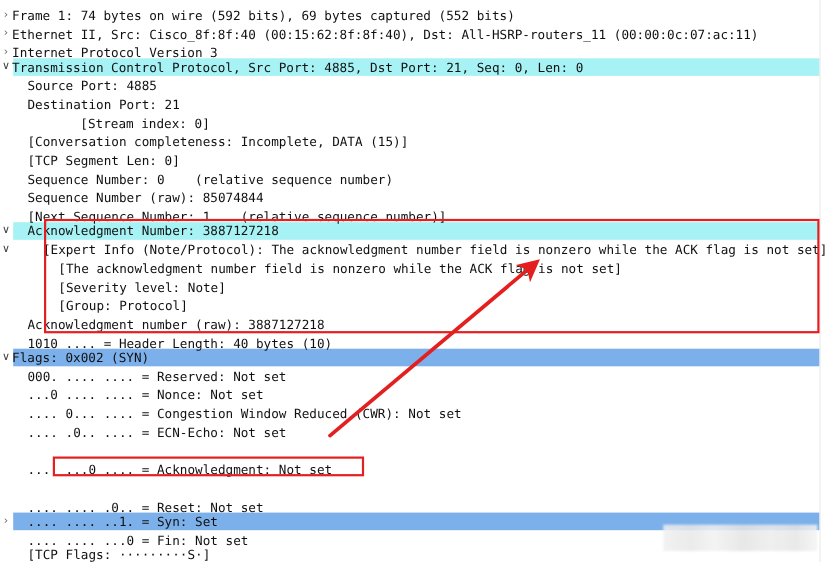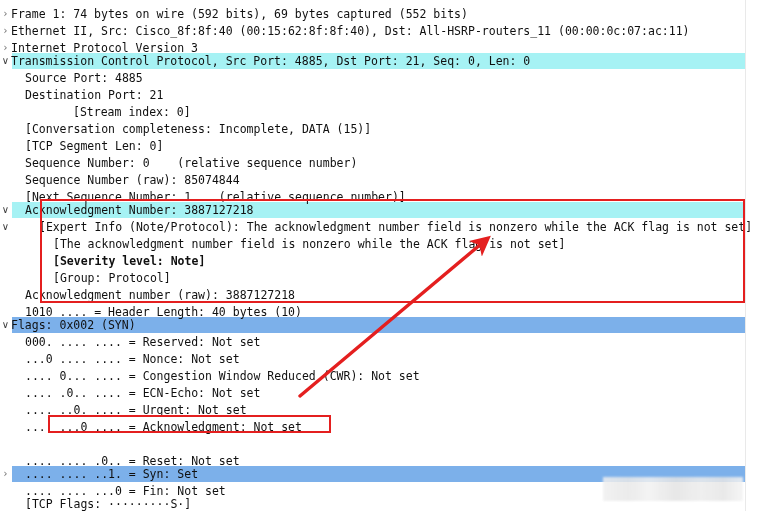--- a/index.html
+++ b/index.html
@@ -109,30 +109,30 @@
       <div class="row" style="top: 87px;"><div class="hl"></div><span class="twisty"></span><span class="label i1">Destination Port: 21</span></div>
       <div class="row" style="top: 104px; padding-left: 48px;"><div class="hl"></div><span class="twisty"></span><span class="label i1">[Stream index: 0]</span></div>
       <div class="row" style="top: 121px;"><div class="hl"></div><span class="twisty"></span><span class="label i1">[Conversation completeness: Incomplete, DATA (15)]</span></div>
       <div class="row" style="top: 138px;"><div class="hl"></div><span class="twisty"></span><span class="label i1">[TCP Segment Len: 0]</span></div>
       <div class="row" style="top: 155px;"><div class="hl"></div><span class="twisty"></span><span class="label i1">Sequence Number: 0    (relative sequence number)</span></div>
       <div class="row" style="top: 172px;"><div class="hl"></div><span class="twisty"></span><span class="label i1">Sequence Number (raw): 85074844</span></div>
       <div class="row" style="top: 189px;"><div class="hl"></div><span class="twisty"></span><span class="label i1">[Next Sequence Number: 1    (relative sequence number)]</span></div>
       <div class="row sel-cyan" style="top: 202px;"><div class="hl"></div><span class="twisty open">∨</span><span class="label i1">Acknowledgment Number: 3887127218</span></div>
       <div class="row" style="top: 219px;"><div class="hl"></div><span class="twisty open">∨</span><span class="label i2">[Expert Info (Note/Protocol): The acknowledgment number field is nonzero while the ACK flag is not set]</span></div>
       <div class="row" style="top: 236px;"><div class="hl"></div><span class="twisty"></span><span class="label i3">[The acknowledgment number field is nonzero while the ACK flag is not set]</span></div>
-      <div class="row" style="top: 253px; font-weight: bold;"><div class="hl"></div><span class="twisty"></span><span class="label i3">[Severity level: Note]</span></div>
+      <div class="row" style="top: 253px;"><div class="hl"></div><span class="twisty"></span><span class="label i3">[Severity level: Note]</span></div>
       <div class="row" style="top: 270px;"><div class="hl"></div><span class="twisty"></span><span class="label i3">[Group: Protocol]</span></div>
       <div class="row" style="top: 287px;"><div class="hl"></div><span class="twisty"></span><span class="label i1">Acknowledgment number (raw): 3887127218</span></div>
       <div class="row" style="top: 304px;"><div class="hl"></div><span class="twisty"></span><span class="label i1">1010 .... = Header Length: 40 bytes (10)</span></div>
       <div class="row sel-blue" style="top: 317px;"><div class="hl"></div><span class="twisty open">∨</span><span class="label i0">Flags: 0x002 (SYN)</span></div>
       <div class="row" style="top: 334px;"><div class="hl"></div><span class="twisty"></span><span class="label i1">000. .... .... = Reserved: Not set</span></div>
       <div class="row" style="top: 351px;"><div class="hl"></div><span class="twisty"></span><span class="label i1">...0 .... .... = Nonce: Not set</span></div>
       <div class="row" style="top: 368px;"><div class="hl"></div><span class="twisty"></span><span class="label i1">.... 0... .... = Congestion Window Reduced (CWR): Not set</span></div>
       <div class="row" style="top: 385px;"><div class="hl"></div><span class="twisty"></span><span class="label i1">.... .0.. .... = ECN-Echo: Not set</span></div>
-      <div class="row" style="top: 402px;"><div class="hl"></div><span class="twisty"></span><span class="label i1">.... ..0. .... = Urgent: Not set</span></div>
+      <div class="row" style="top: 402px;"><div class="hl"></div><span class="twisty"></span></div>
       <div class="row" style="top: 419px;"><div class="hl"></div><span class="twisty"></span><span class="label i1">.... ...0 .... = Acknowledgment: Not set</span></div>
       <div class="row" style="top: 436px;"><div class="hl"></div><span class="twisty"></span></div>
       <div class="row" style="top: 453px;"><div class="hl"></div><span class="twisty"></span><span class="label i1">.... .... .0.. = Reset: Not set</span></div>
       <div class="row sel-blue" style="top: 466px;"><div class="hl"></div><span class="twisty">›</span><span class="label i1">.... .... ..1. = Syn: Set</span></div>
       <div class="row" style="top: 483px;"><div class="hl"></div><span class="twisty"></span><span class="label i1">.... .... ...0 = Fin: Not set</span></div>
       <div class="row" style="top: 496px;"><div class="hl"></div><span class="twisty"></span><span class="label i1">[TCP Flags: ·········S·]</span></div>
     </div>
 
   <div class="watermark" style="left:603px; top:477px; width:140px; height:24px;"></div>
 

